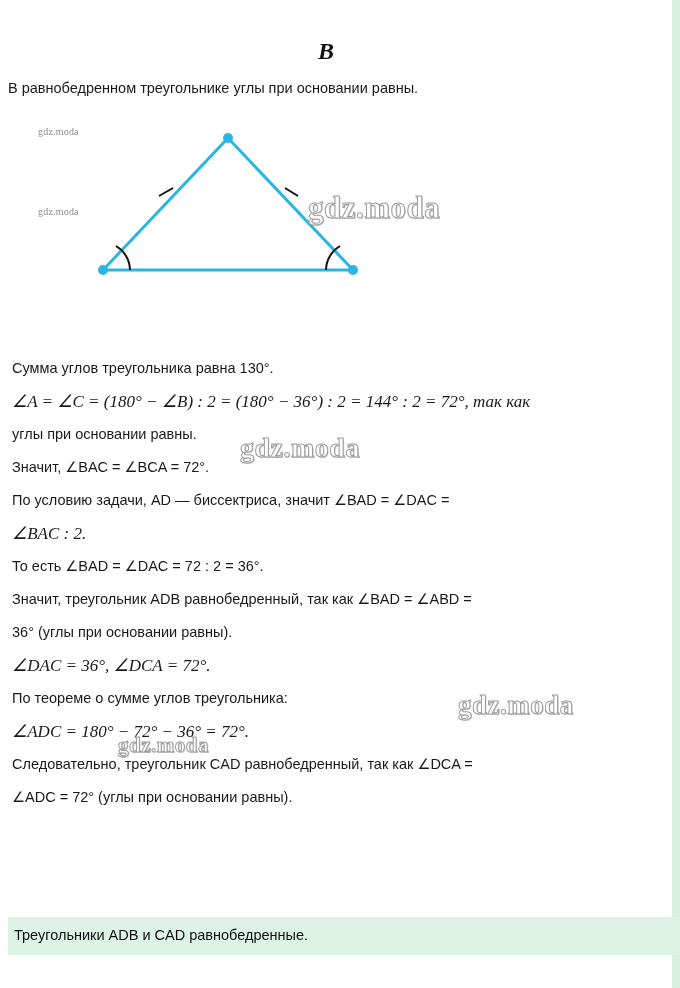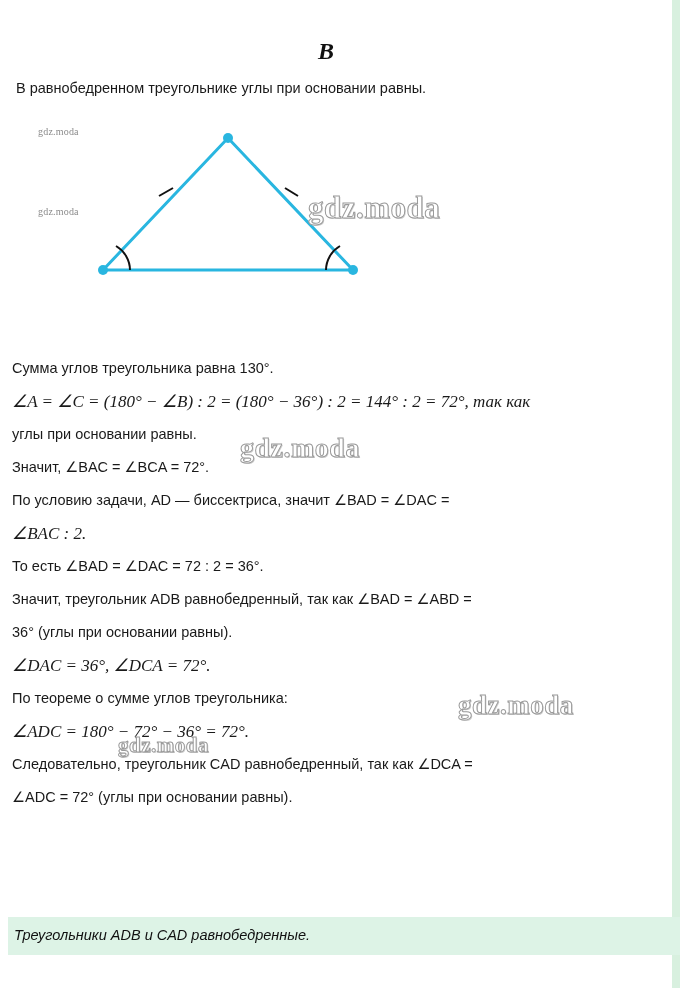--- a/index.html
+++ b/index.html
@@ -52,21 +52,21 @@
     color: #1a1a1a;
   }
   .mathline {
     font-family: "Liberation Serif", serif;
     font-size: 17px;
     font-style: italic;
     color: #1a1a1a;
   }
   .intro {
     position: absolute;
-    left: 8px;
+    left: 0;
     top: 78px;
     width: 664px;
     font-size: 14.5px;
   }
 
   
   .figure {
     position: absolute;
     left: 0;
     top: 118px;
@@ -111,21 +111,20 @@
   }
 
   .answer {
     position: absolute;
     left: 0;
     top: 917px;
     width: 672px;
     background: #ddf3e6;
     padding: 8px 22px 9px 6px;
     box-sizing: border-box;
-    font-style: italic;
   }
   .answer .mathline, .answer .para { color: #111; }
 </style>
 </head>
 <body>
 
 <div class="page">
 
   <div class="edge-strip"></div>
 

